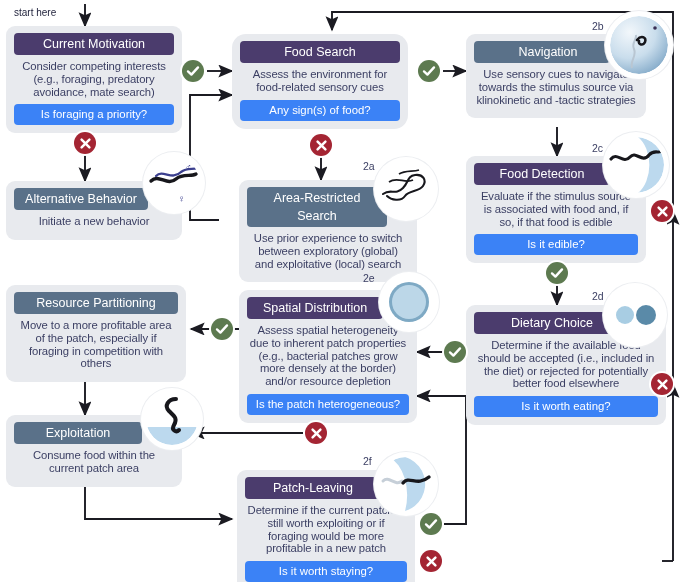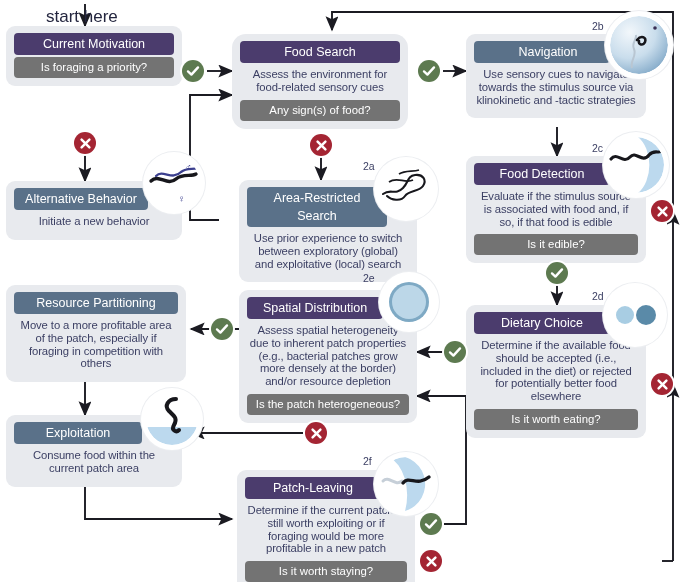--- a/index.html
+++ b/index.html
@@ -36,21 +36,21 @@
   .hdr.slate{background:#5a7189;}
   .desc{
     color:#3b3f63;
     text-align:center;
     font-size:11.3px;
     line-height:12.8px;
     padding:5px 2px 4px 2px;
     letter-spacing:-0.1px;
   }
   .ques{
-    background:#737373;
+    background:#3b82f6;
     color:#ffffff;
     border-radius:4px;
     text-align:center;
     font-size:11.4px;
     line-height:17px;
     padding:2px 4px;
     margin-top:2px;
   }
   
   .thumb{
@@ -78,24 +78,23 @@
     color:#fff;font-size:13px;font-weight:bold;
     box-shadow:0 0 0 2px #ffffff;
   }
   .mark.ok{background:#5d7a50;}
   .mark.no{background:#a42533;}
   .mark svg{display:block;}
   
   #wires{position:absolute;left:0;top:0;width:685px;height:582px;z-index:2;}
   .starttxt{
     position:absolute;
-    font-size:17px;
+    font-size:10px;
     color:#24263f;
     z-index:7;
-    margin-left:32px;
   }
 </style>
 </head>
 <body>
 
 <div id="stage">
 
   <svg id="wires" viewBox="0 0 685 582">
     <defs>
       <marker id="ah" markerWidth="9" markerHeight="9" refX="7.2" refY="3.4" orient="auto">
@@ -142,20 +141,21 @@
       <path d="M662,211 L673,211"></path>
       <path d="M662,384 L673,384"></path>
       <path d="M662,561 L673,561"></path>
     </g>
   </svg>
 
   <div class="starttxt" style="left:14px;top:7px;">start here</div>
 
   <div class="node" style="left:6px;top:26px;width:176px;">
     <div class="hdr purple">Current Motivation</div>
+    <div class="desc">Consider competing interests (e.g., foraging, predatory avoidance, mate search)</div>
     <div class="ques">Is foraging a priority?</div>
   </div>
 
   <div class="node" style="left:232px;top:34px;width:176px;border-radius:14px;">
     <div class="hdr purple">Food Search</div>
     <div class="desc">Assess the environment for food-related sensory cues</div>
     <div class="ques">Any sign(s) of food?</div>
   </div>
 
   <div class="node" style="left:466px;top:34px;width:180px;">
@@ -243,21 +243,21 @@
   <div class="thumb" style="left:384px;top:277px;width:50px;height:50px;">
     <div class="inner">
       <svg width="50" height="50" viewBox="0 0 50 50">
         <circle cx="25" cy="25" r="25" fill="#ffffff"></circle>
         <circle cx="25" cy="25" r="20" fill="#7ea9c4"></circle>
         <circle cx="25" cy="25" r="17" fill="#bcd7e8"></circle>
       </svg>
     </div>
   </div>
 
-  <div class="node" style="left:466px;top:305px;width:180px;">
+  <div class="node" style="left:466px;top:305px;width:200px;">
     <div class="hdr purple" style="margin-right:28px;">Dietary Choice</div>
     <div class="desc">Determine if the available food should be accepted (i.e., included in the diet) or rejected for potentially better food elsewhere</div>
     <div class="ques">Is it worth eating?</div>
   </div>
   <div class="lbl" style="left:592px;top:290px;">2d</div>
   <div class="thumb" style="left:608px;top:288px;width:54px;height:54px;">
     <div class="inner">
       <svg width="54" height="54" viewBox="0 0 54 54">
         <circle cx="27" cy="27" r="27" fill="#ffffff"></circle>
         <circle cx="17" cy="27" r="9" fill="#a8cde3"></circle>

